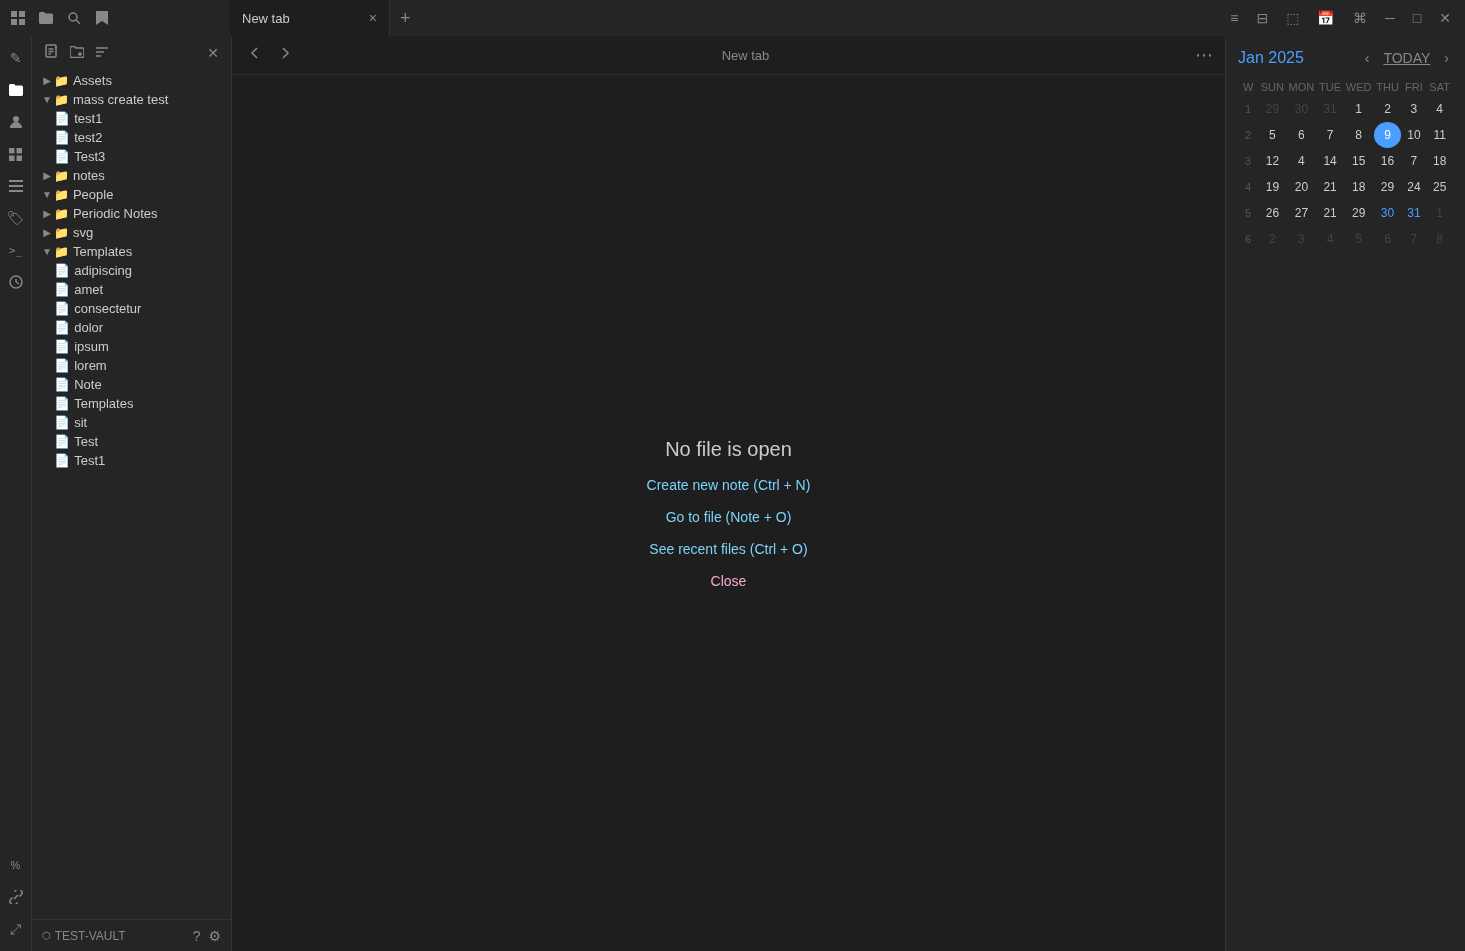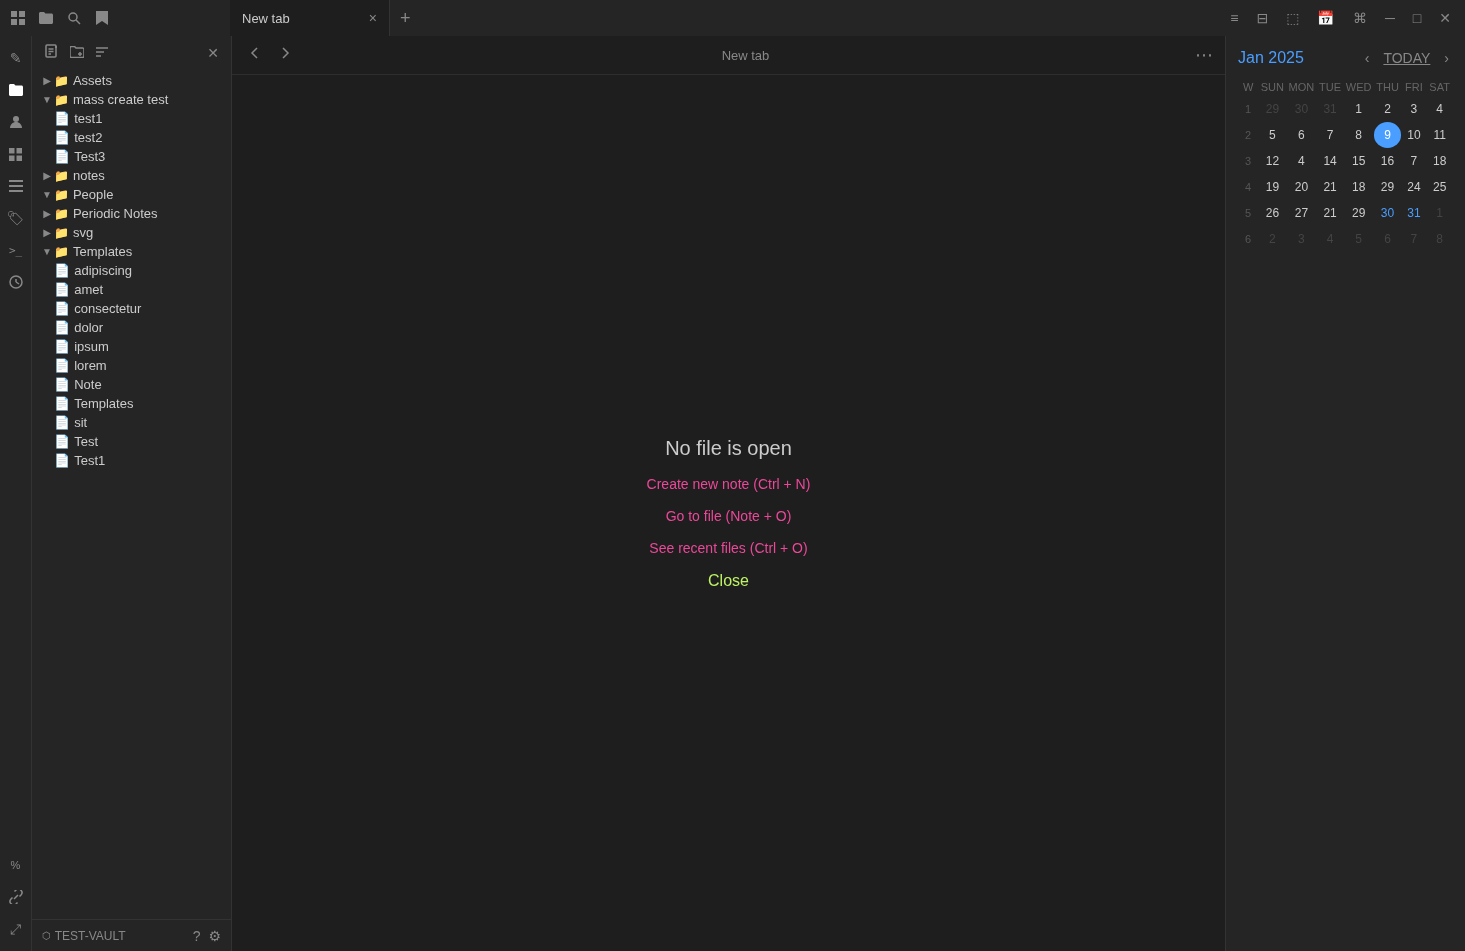--- a/index.html
+++ b/index.html
@@ -242,28 +242,28 @@
       justify-content: center;
       flex-direction: column;
       gap: 16px;
     }
     .no-file-title {
       color: #ccc;
       font-size: 20px;
       font-weight: 500;
     }
     .content-link {
-      color: #ec4899;
+      color: #7dd3fc;
       cursor: pointer;
       font-size: 14px;
     }
     .content-close {
-      color: #bef264;
-      cursor: pointer;
-      font-size: 16px;
+      color: #f9a8d4;
+      cursor: pointer;
+      font-size: 14px;
     }
 
     
     .calendar-panel {
       width: 240px;
       background: #252525;
       border-left: 1px solid #333;
       flex-shrink: 0;
       padding: 12px;
       overflow-y: auto;

